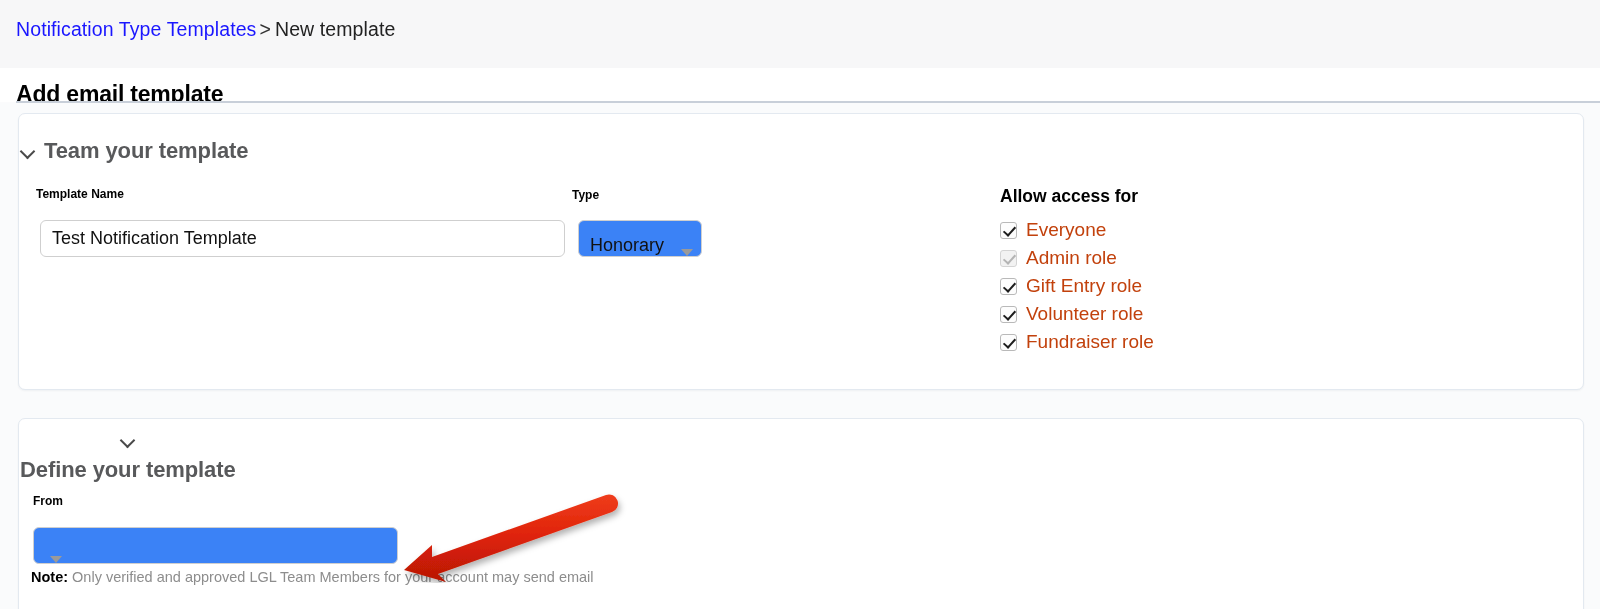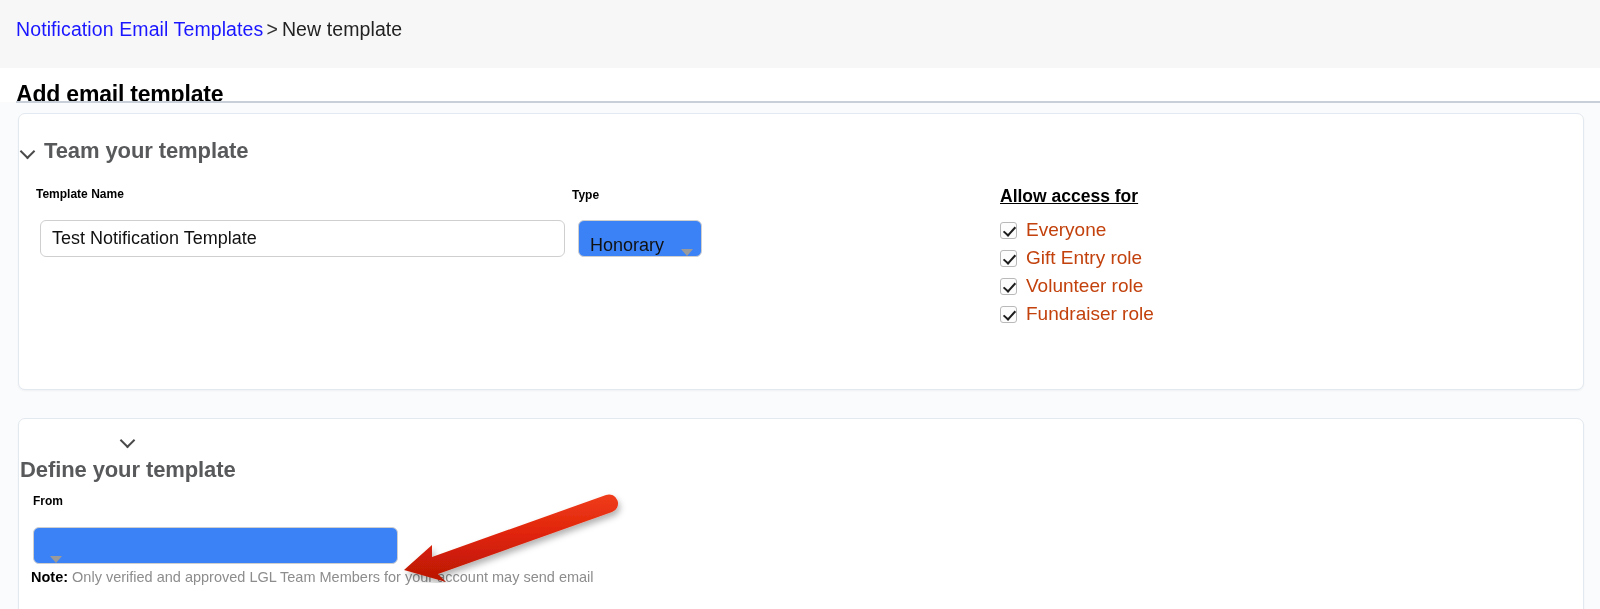--- a/index.html
+++ b/index.html
@@ -159,21 +159,20 @@
   }
 
   
   #access-group { position: absolute; left: 1000px; top: 186px; }
   #access-legend {
     font-size: 17.5px;
     font-weight: bold;
     color: #000;
     margin-bottom: 9px;
     white-space: nowrap;
-    text-decoration: underline;
   }
   .check-row {
     display: flex;
     align-items: center;
     gap: 9px;
     height: 28px;
     cursor: pointer;
   }
   .check-row.disabled { cursor: default; }
   .checkbox {
@@ -224,21 +223,21 @@
     width: 240px; height: 100px;
     pointer-events: none;
   }
 </style>
 </head>
 <body>
 
 <div id="breadcrumb-band"></div>
 
 <div id="breadcrumb">
-  <a class="crumb-link" href="#">Notification Email Templates</a><span class="crumb-sep">&gt;</span><span class="crumb-current">New template</span>
+  <a class="crumb-link" href="#">Notification Type Templates</a><span class="crumb-sep">&gt;</span><span class="crumb-current">New template</span>
 </div>
 
 <div id="title-strip"></div>
 <h1 id="page-title">Add email template</h1>
 <div id="title-rule"></div>
 
 <div id="page-bg"></div>
 
 <div class="card" id="card-name"></div>
 
@@ -257,20 +256,24 @@
   <span class="select-text">Honorary</span>
   <span class="caret-down"></span>
 </div>
 
 <div id="access-group">
   <div id="access-legend">Allow access for</div>
   <div id="access-options">
       <div class="check-row">
         <span class="checkbox checked"></span>
         <span class="check-label">Everyone</span>
+      </div>
+      <div class="check-row disabled">
+        <span class="checkbox checked"></span>
+        <span class="check-label">Admin role</span>
       </div>
       <div class="check-row">
         <span class="checkbox checked"></span>
         <span class="check-label">Gift Entry role</span>
       </div>
       <div class="check-row">
         <span class="checkbox checked"></span>
         <span class="check-label">Volunteer role</span>
       </div>
       <div class="check-row">

